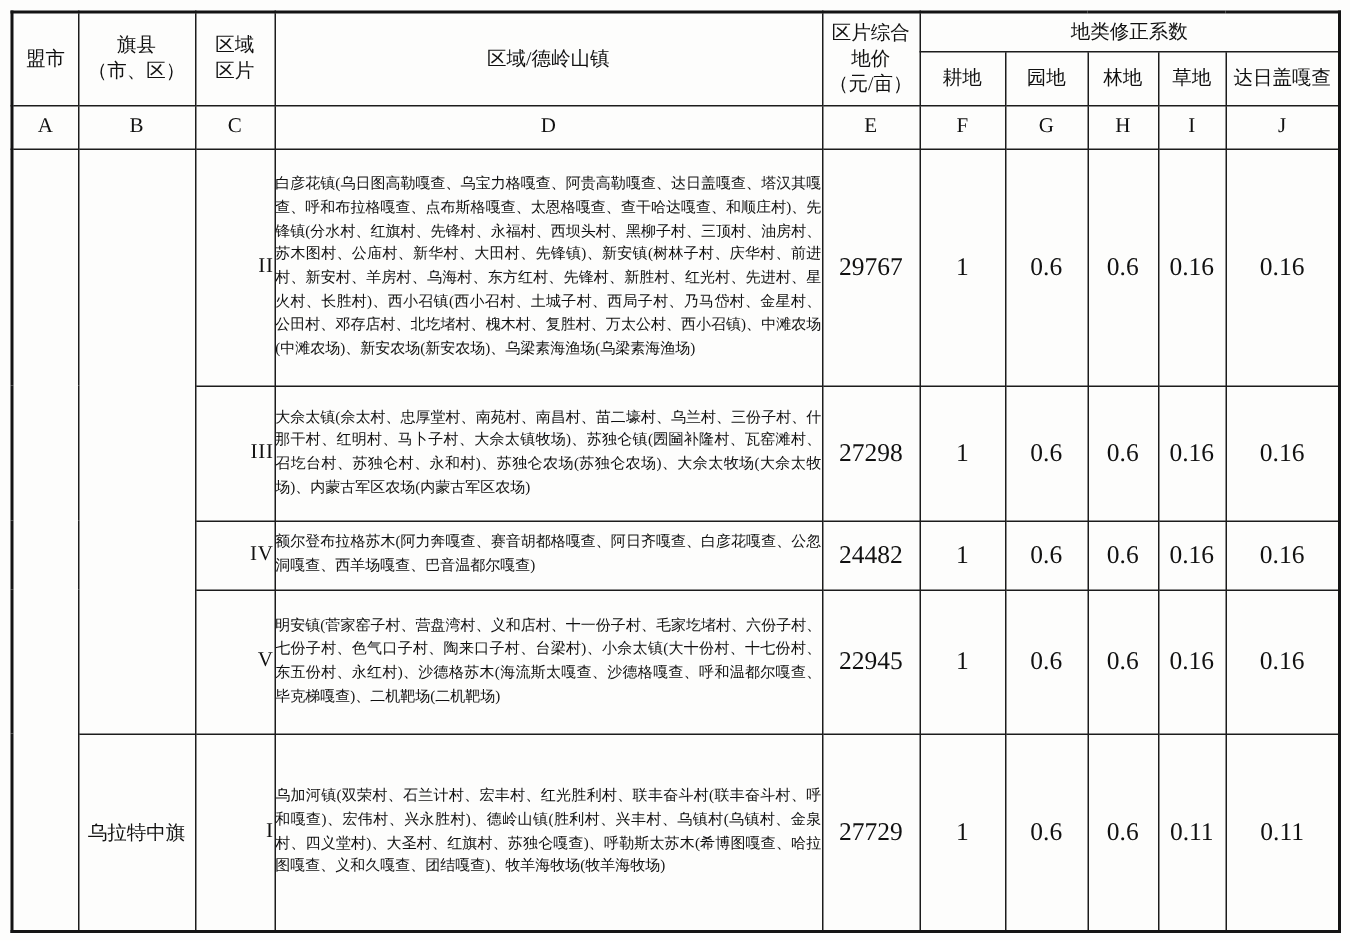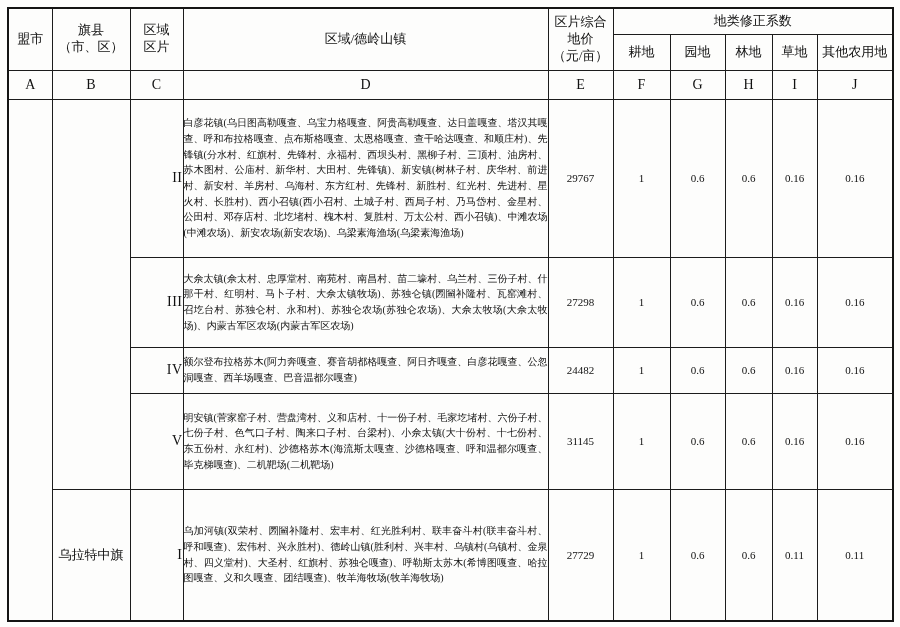--- a/index.html
+++ b/index.html
@@ -73,21 +73,21 @@
     text-align: center;
   }
   .desc {
     font-size: 10px;
     line-height: 15.7px;
     text-align: justify;
     text-align-last: left;
     padding: 2px 4px;
   }
   .num {
-    font-size: 11px;
+    font-size: 17px;
     text-align: center;
   }
 </style>
 </head>
 <body>
 
 <div class="page">
   <table class="land-table">
     <colgroup>
       <col class="c-a">
@@ -114,21 +114,21 @@
 地价
 （元/亩）</th>
         <th class="hcell" colspan="5">地类修正系数</th>
       </tr>
 
       <tr class="hr2">
         <th class="hcell">耕地</th>
         <th class="hcell">园地</th>
         <th class="hcell">林地</th>
         <th class="hcell">草地</th>
-        <th class="hcell">其他农用地</th>
+        <th class="hcell">达日盖嘎查</th>
       </tr>
 
       <tr class="hr3">
         <td class="letter">A</td>
         <td class="letter">B</td>
         <td class="letter">C</td>
         <td class="letter">D</td>
         <td class="letter">E</td>
         <td class="letter">F</td>
         <td class="letter">G</td>
@@ -168,32 +168,32 @@
         <td class="num">1</td>
         <td class="num">0.6</td>
         <td class="num">0.6</td>
         <td class="num">0.16</td>
         <td class="num">0.16</td>
       </tr>
 
       <tr class="r-v">
         <td class="zone">V</td>
         <td class="desc">明安镇(菅家窑子村、营盘湾村、义和店村、十一份子村、毛家圪堵村、六份子村、七份子村、色气口子村、陶来口子村、台梁村)、小佘太镇(大十份村、十七份村、东五份村、永红村)、沙德格苏木(海流斯太嘎查、沙德格嘎查、呼和温都尔嘎查、毕克梯嘎查)、二机靶场(二机靶场)</td>
-        <td class="num">31145</td>
+        <td class="num">22945</td>
         <td class="num">1</td>
         <td class="num">0.6</td>
         <td class="num">0.6</td>
         <td class="num">0.16</td>
         <td class="num">0.16</td>
       </tr>
 
       <tr class="r-i">
         <td class="banner">乌拉特中旗</td>
         <td class="zone">I</td>
-        <td class="desc">乌加河镇(双荣村、圐圙补隆村、宏丰村、红光胜利村、联丰奋斗村(联丰奋斗村、呼和嘎查)、宏伟村、兴永胜村)、德岭山镇(胜利村、兴丰村、乌镇村(乌镇村、金泉村、四义堂村)、大圣村、红旗村、苏独仑嘎查)、呼勒斯太苏木(希博图嘎查、哈拉图嘎查、义和久嘎查、团结嘎查)、牧羊海牧场(牧羊海牧场)</td>
+        <td class="desc">乌加河镇(双荣村、石兰计村、宏丰村、红光胜利村、联丰奋斗村(联丰奋斗村、呼和嘎查)、宏伟村、兴永胜村)、德岭山镇(胜利村、兴丰村、乌镇村(乌镇村、金泉村、四义堂村)、大圣村、红旗村、苏独仑嘎查)、呼勒斯太苏木(希博图嘎查、哈拉图嘎查、义和久嘎查、团结嘎查)、牧羊海牧场(牧羊海牧场)</td>
         <td class="num">27729</td>
         <td class="num">1</td>
         <td class="num">0.6</td>
         <td class="num">0.6</td>
         <td class="num">0.11</td>
         <td class="num">0.11</td>
       </tr>
     </tbody>
   </table>
 </div>

